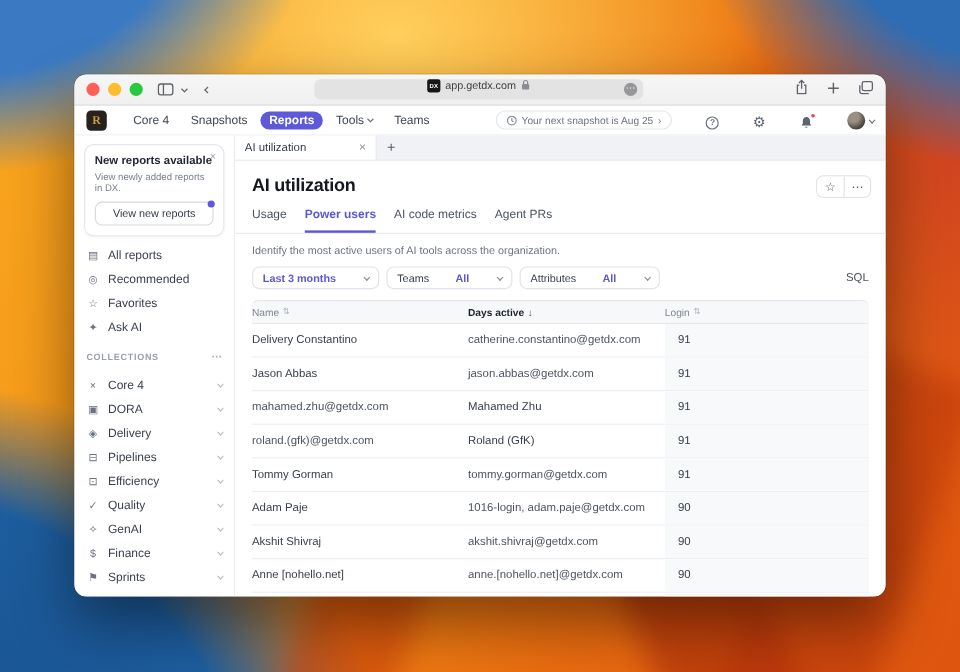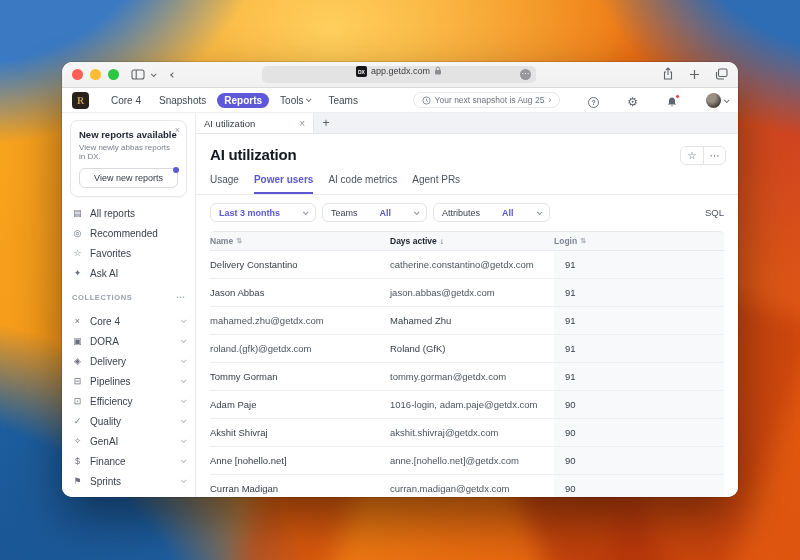--- a/index.html
+++ b/index.html
@@ -114,21 +114,21 @@
   .fpill .f-label { color:#5b57d2; font-weight:bold; }
   .fpill.has-value .f-label { color:#3a414c; font-weight:normal; }
   .fpill .f-value { color:#5b57d2; font-weight:bold; }
   .fpill .chev { border-color:#8a909a; margin-left:1px; }
   .sql-link { margin-left:auto; font-size:9.5px; color:#4a5160; }
 
   .table { margin-top:9px; }
   .trow { display:grid; grid-template-columns:180px 164px 1fr; align-items:center; }
   .thead { background:#f7f8fa; border-top:1px solid #e6e8ec; border-bottom:1px solid #e6e8ec;
     height:20px; border-radius:5px 5px 0 0; }
-  .th { font-size:8.5px; color:#7d8592; display:flex; align-items:center; gap:3px; height:100%;font-weight:bold; }
+  .th { font-size:8.5px; color:#7d8592; display:flex; align-items:center; gap:3px; height:100%; }
   .th .sort { font-size:7px; color:#aab0ba; }
   .th.active { color:#1a202a; font-weight:bold; }
   .th.active .sort { color:#3a414c; font-size:8px; }
   .tbody .trow { height:28px; border-bottom:1px solid #edeff2; }
   .td { font-size:9.5px; color:#39404b; height:100%; display:flex; align-items:center; }
   .td.login { color:#4c545f; }
   .cell3 { padding-left:11px; background:#f8f9fb; }
 </style>
 </head>
 <body>
@@ -245,21 +245,21 @@
         </span>
       </div>
     </div>
 
     <div class="appbody">
 
       <aside class="sidebar">
         <div class="promo">
           <span class="promo-close">×</span>
           <div class="promo-title">New reports available</div>
-          <div class="promo-body">View newly abbas reports in DX.</div>
+          <div class="promo-body">View newly added reports in DX.</div>
           <button class="promo-btn">
             <span>View new reports</span>
             <span class="promo-dot"></span>
           </button>
         </div>
 
         <div class="side-list">
 
             <div class="side-item">
               <span class="ic">▤</span>
@@ -380,20 +380,21 @@
 
               <span class="vtab">
                 <span>AI code metrics</span>
               </span>
 
               <span class="vtab">
                 <span>Agent PRs</span>
               </span>
             </div>
 
+          <div class="desc">Identify the most active users of AI tools across the organization.</div>
 
           <div class="filterrow">
             <span style="display:flex; gap:6px;">
 
                 <span class="fpill">
                   <span class="f-label">Last 3 months</span>
 
                   <span class="chev down"></span>
                 </span>
 

